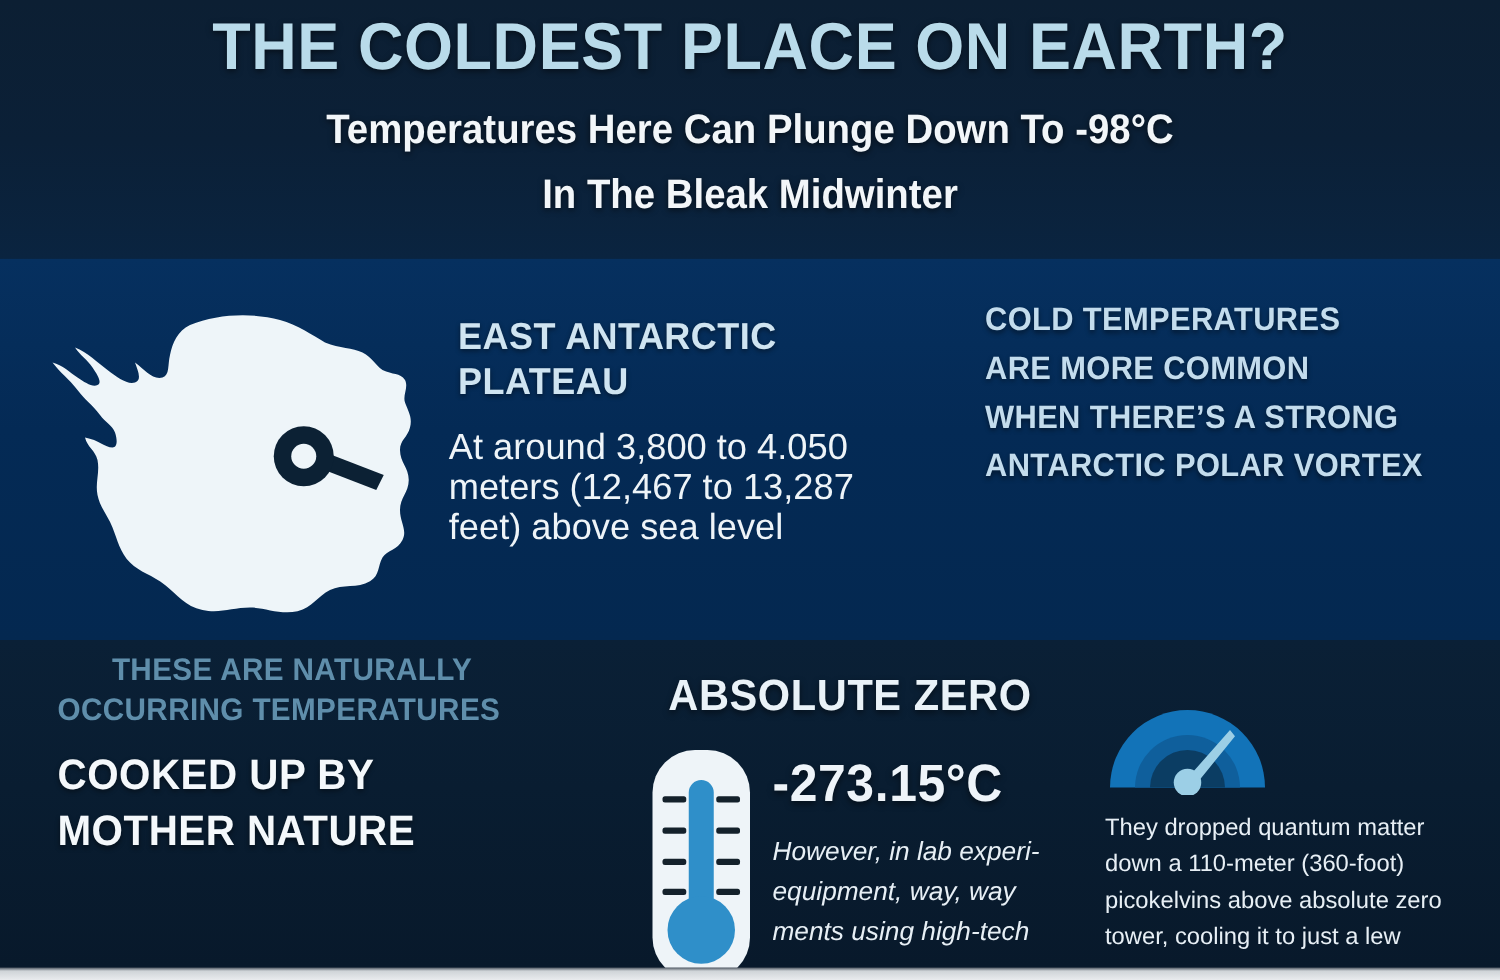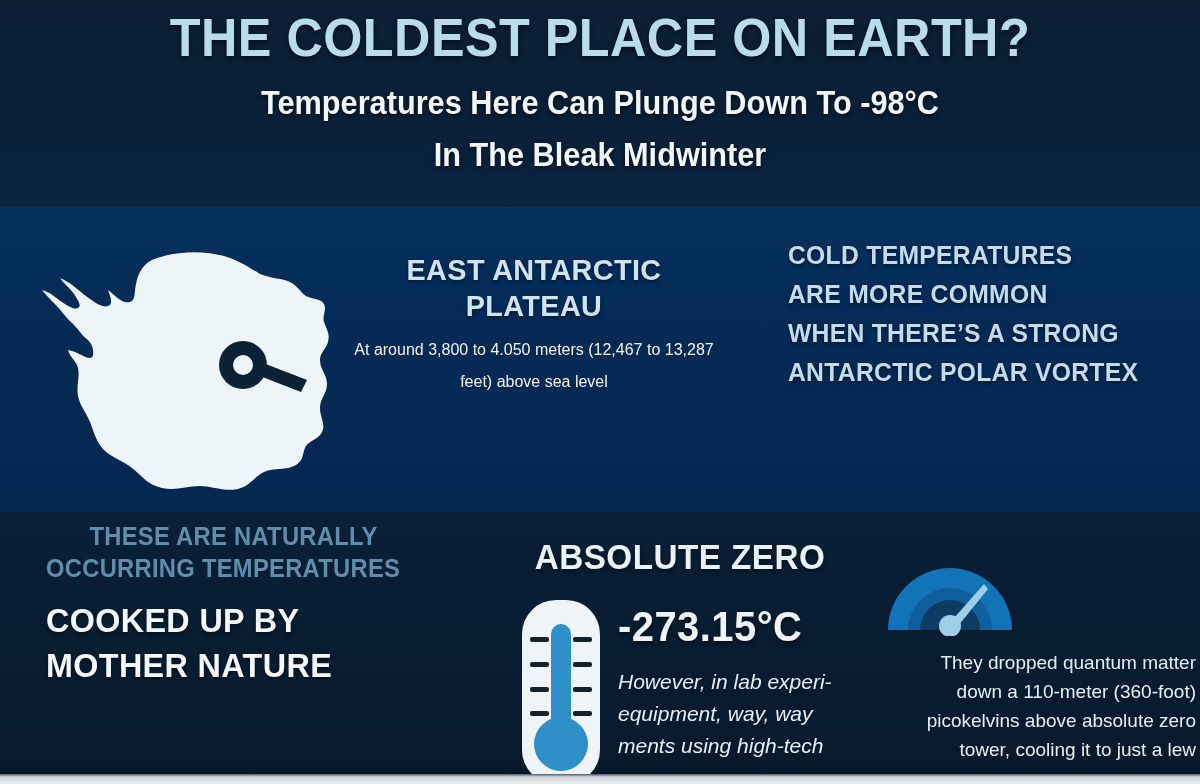--- a/index.html
+++ b/index.html
@@ -84,37 +84,37 @@
     left: 24px;
     top: 246px;
     width: 340px;
     height: 250px;
   }
   .map-wrap svg { display: block; width: 100%; height: 100%; }
 
   
   .mid-col-a {
     position: absolute;
-    left: 348px;
+    left: 359px;
     top: 252px;
     width: 372px;
-    text-align: center;
+    text-align: left;
   }
   .mid-head {
     font-size: 30px;
     line-height: 36px;
     font-weight: bold;
     color: #cfe4f1;
     letter-spacing: 0.4px;
     transform: scaleX(0.96);
     text-shadow: 0 2px 4px rgba(0,0,0,0.45);
   }
   .mid-body {
-    margin-top: 10px;
-    font-size: 16px;
+    margin-top: 18px;
+    font-size: 29px;
     line-height: 32px;
     color: #eef4f8;
     font-weight: normal;
   }
 
   .mid-col-b {
     position: absolute;
     left: 788px;
     top: 236px;
     width: 400px;
@@ -226,21 +226,21 @@
 
   .qt-body {
     position: absolute;
     left: 884px;
     top: 648px;
     width: 312px;
     font-size: 19px;
     line-height: 29px;
     color: #e7eff5;
   }
-  .qt-body div { white-space: nowrap; text-align: right; }
+  .qt-body div { white-space: nowrap; }
 </style>
 </head>
 <body>
 
 <div id="infographic">
 
   <div class="band band-top"></div>
   <div class="band band-mid"></div>
   <div class="band band-bottom"></div>
 

